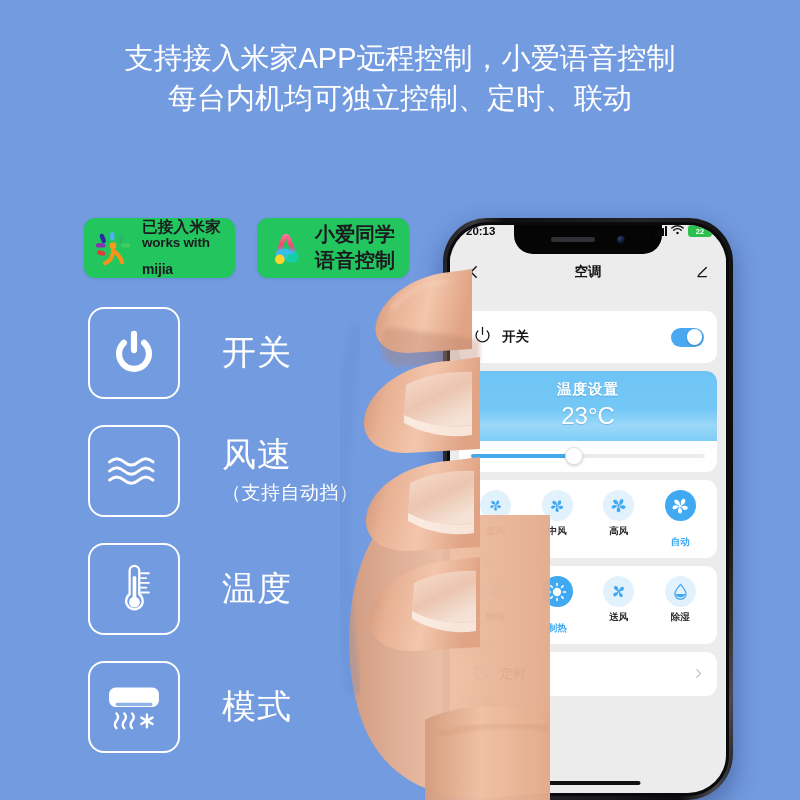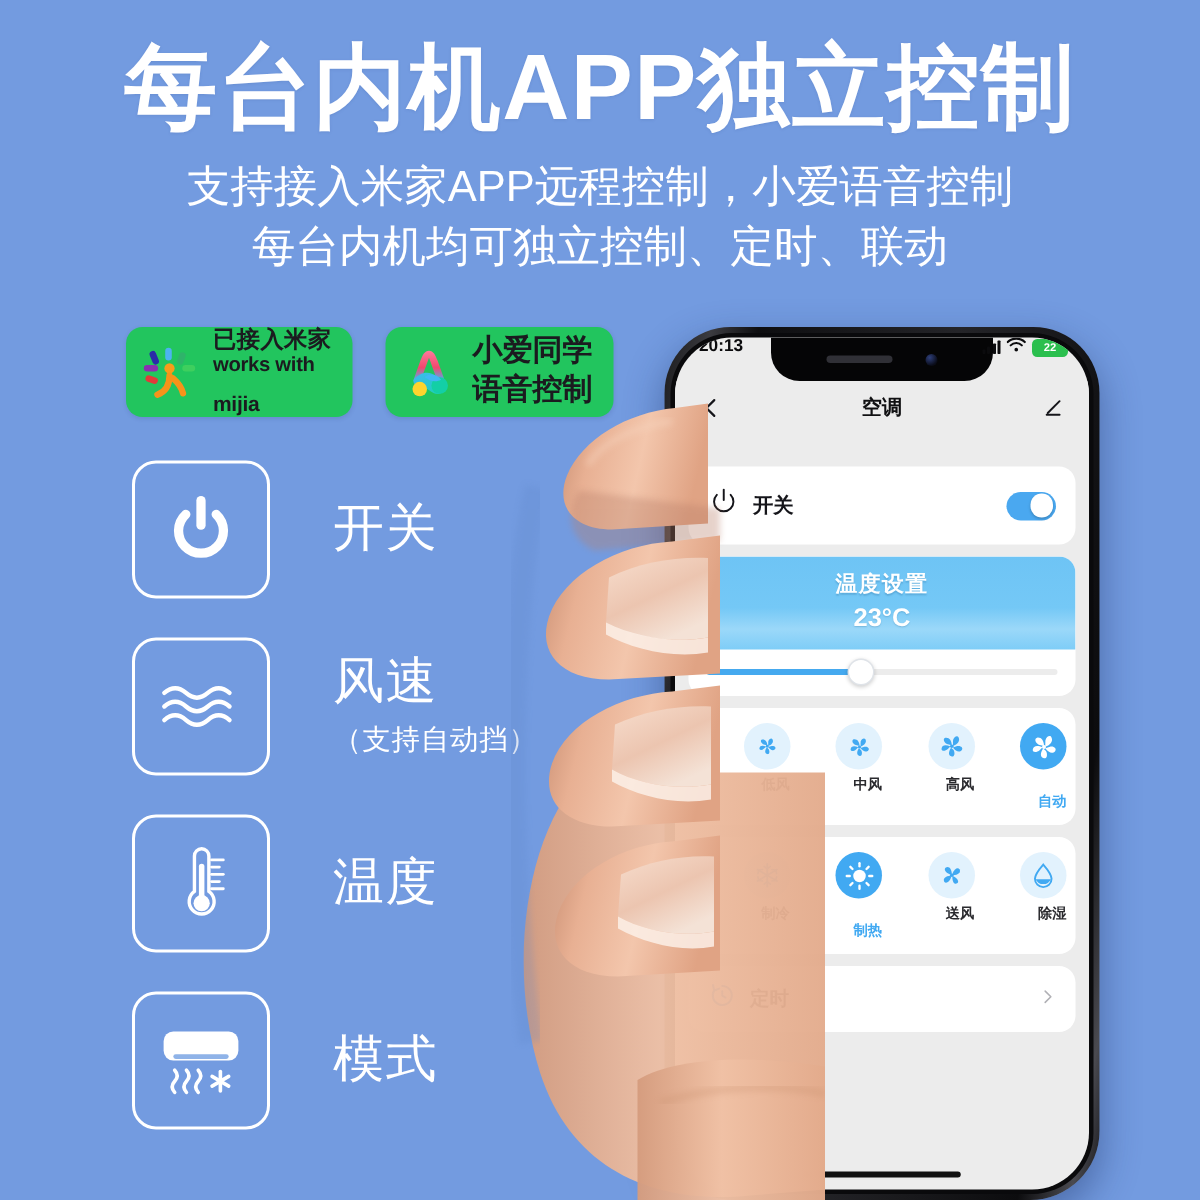--- a/index.html
+++ b/index.html
@@ -116,30 +116,30 @@
   .toggle .knob { position:absolute; right:1.6px; top:1.6px; width:15.8px; height:15.8px;
     border-radius:50%; background:#fff; box-shadow:0 1px 2px rgba(0,0,0,.22); }
 
   .card-temp { overflow:hidden; }
   .temp-top {
     background:linear-gradient(180deg,#6ec4f5 0%,#74c8f6 55%,#9bd8f9 78%,#7ecdf7 100%);
     padding:9px 0 11px; text-align:center;
   }
   .temp-title { color:#ffffff; font-size:14.5px; letter-spacing:1px; font-weight:bold;
     text-shadow:0 1px 1px rgba(40,110,160,.3); }
-  .temp-val { color:#ffffff; font-size:17px; font-weight:bold; margin-top:3px;
+  .temp-val { color:#ffffff; font-size:24px; font-weight:normal; margin-top:3px;
     text-shadow:0 1px 1px rgba(40,110,160,.3); }
   .slider-wrap { padding:13px 12px 14px; }
   .slider { position:relative; height:4px; background:#ececec; border-radius:2px; }
   .slider-fill { position:absolute; left:0; top:0; height:4px; border-radius:2px; background:#45a9ef; }
   .slider-knob { position:absolute; top:-7px; width:18px; height:18px; border-radius:50%;
     background:#ffffff; border:1.2px solid #dfe3e8; box-shadow:0 1px 3px rgba(0,0,0,.2); }
 
   .opt-row { display:flex; padding:10px 6px 9px; }
-  .opt { flex:1; display:flex; flex-direction:column; align-items:flex-end; gap:4px; }
+  .opt { flex:1; display:flex; flex-direction:column; align-items:center; gap:4px; }
   .opt-ic { width:31px; height:31px; border-radius:50%; background:#e2f2fd;
     display:flex; align-items:center; justify-content:center; }
   .opt.sel .opt-ic { background:#41a9f2; }
   .opt-lbl { font-size:9.5px; color:#2a2a2e; font-weight:bold; }
   .opt.sel .opt-lbl { color:#41a9f2;margin-top:11px; }
 
   .row-timer { height:44px; display:flex; align-items:center; padding:0 13px; }
   .timer-lbl { font-size:13px; color:#15151a; margin-left:9px; font-weight:bold; }
   .chev-r { margin-left:auto; }
 
@@ -147,21 +147,20 @@
     width:105px; height:4.5px; border-radius:3px; background:#111; }
 
   
   .hand { position:absolute; left:330px; top:265px; width:220px; height:535px;
     z-index:5; pointer-events:none; }
 </style>
 </head>
 <body>
 
 <div class="hero">
-  <div class="hero-title">每台内机APP独立控制</div>
   <div class="hero-sub">支持接入米家APP远程控制，小爱语音控制</div>
   <div class="hero-sub" style="margin-top:0">每台内机均可独立控制、定时、联动</div>
 </div>
 
 <div class="badges">
 
   <div class="badge">
     <span class="badge-logo">
       <svg viewBox="0 0 40 40" width="38" height="38">
         <rect x="7" y="5" width="4.6" height="10" rx="2.3" fill="#2a2aa8" transform="rotate(-22 9.3 10)"></rect>

